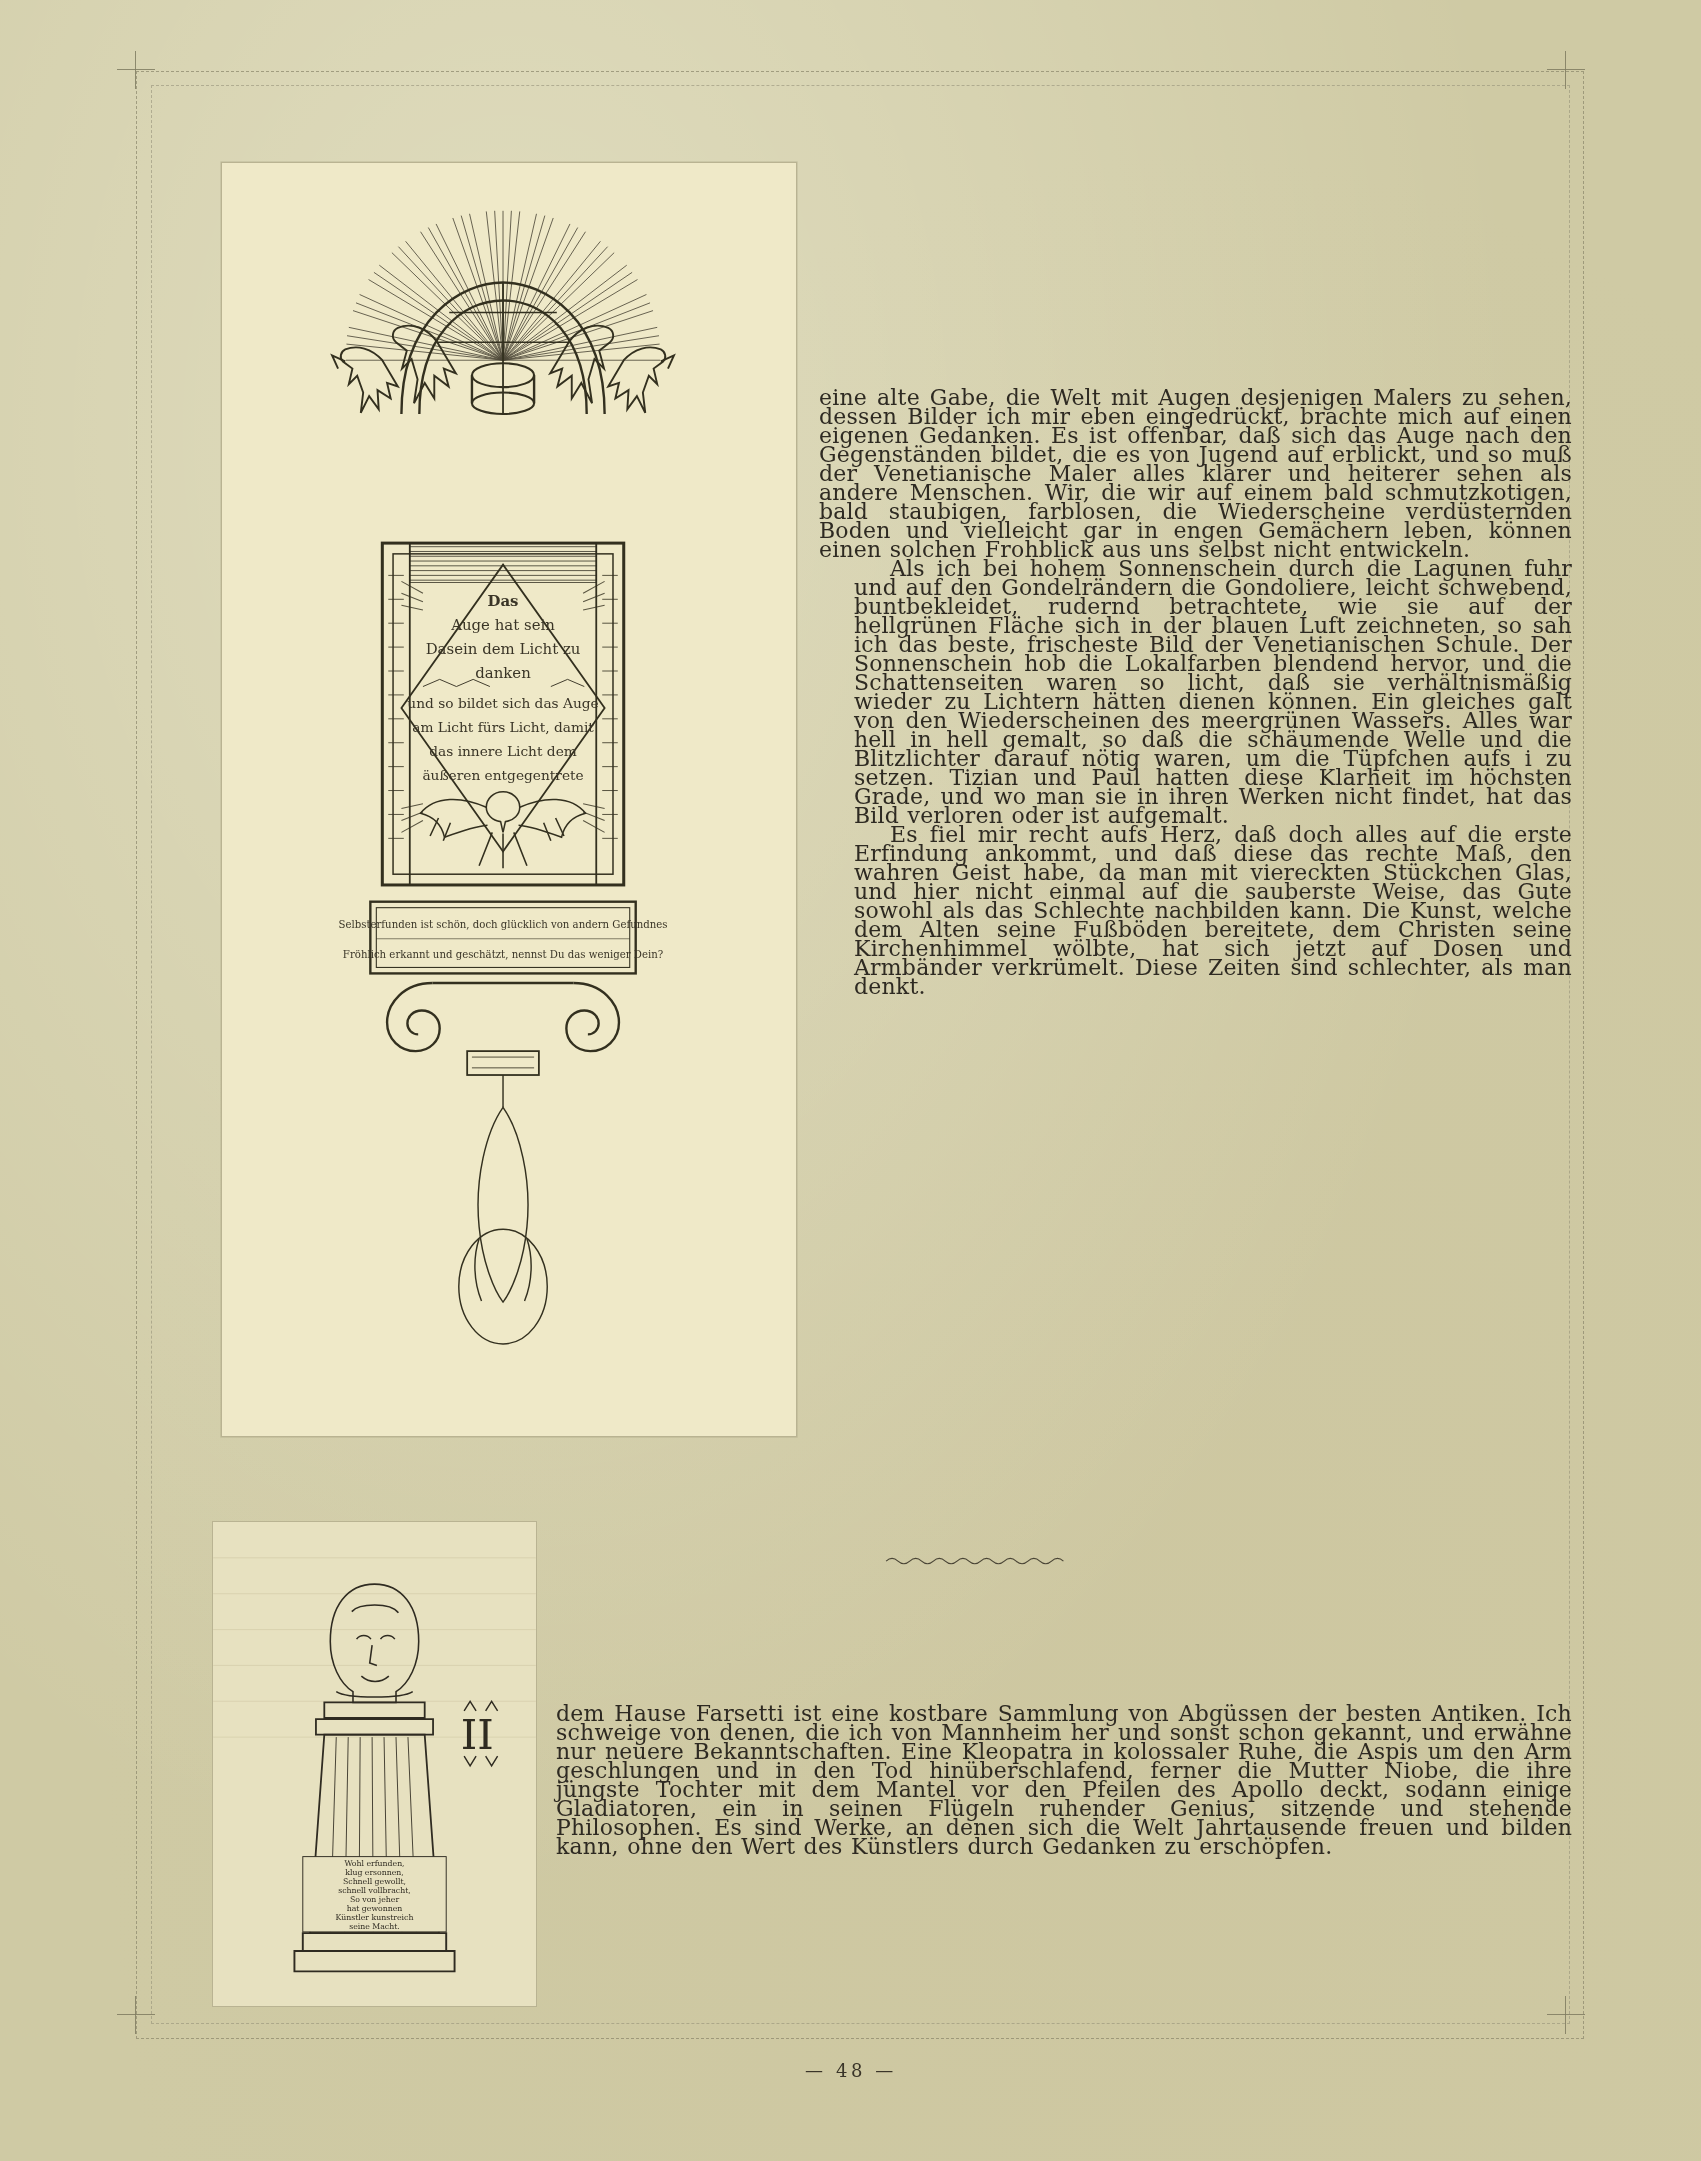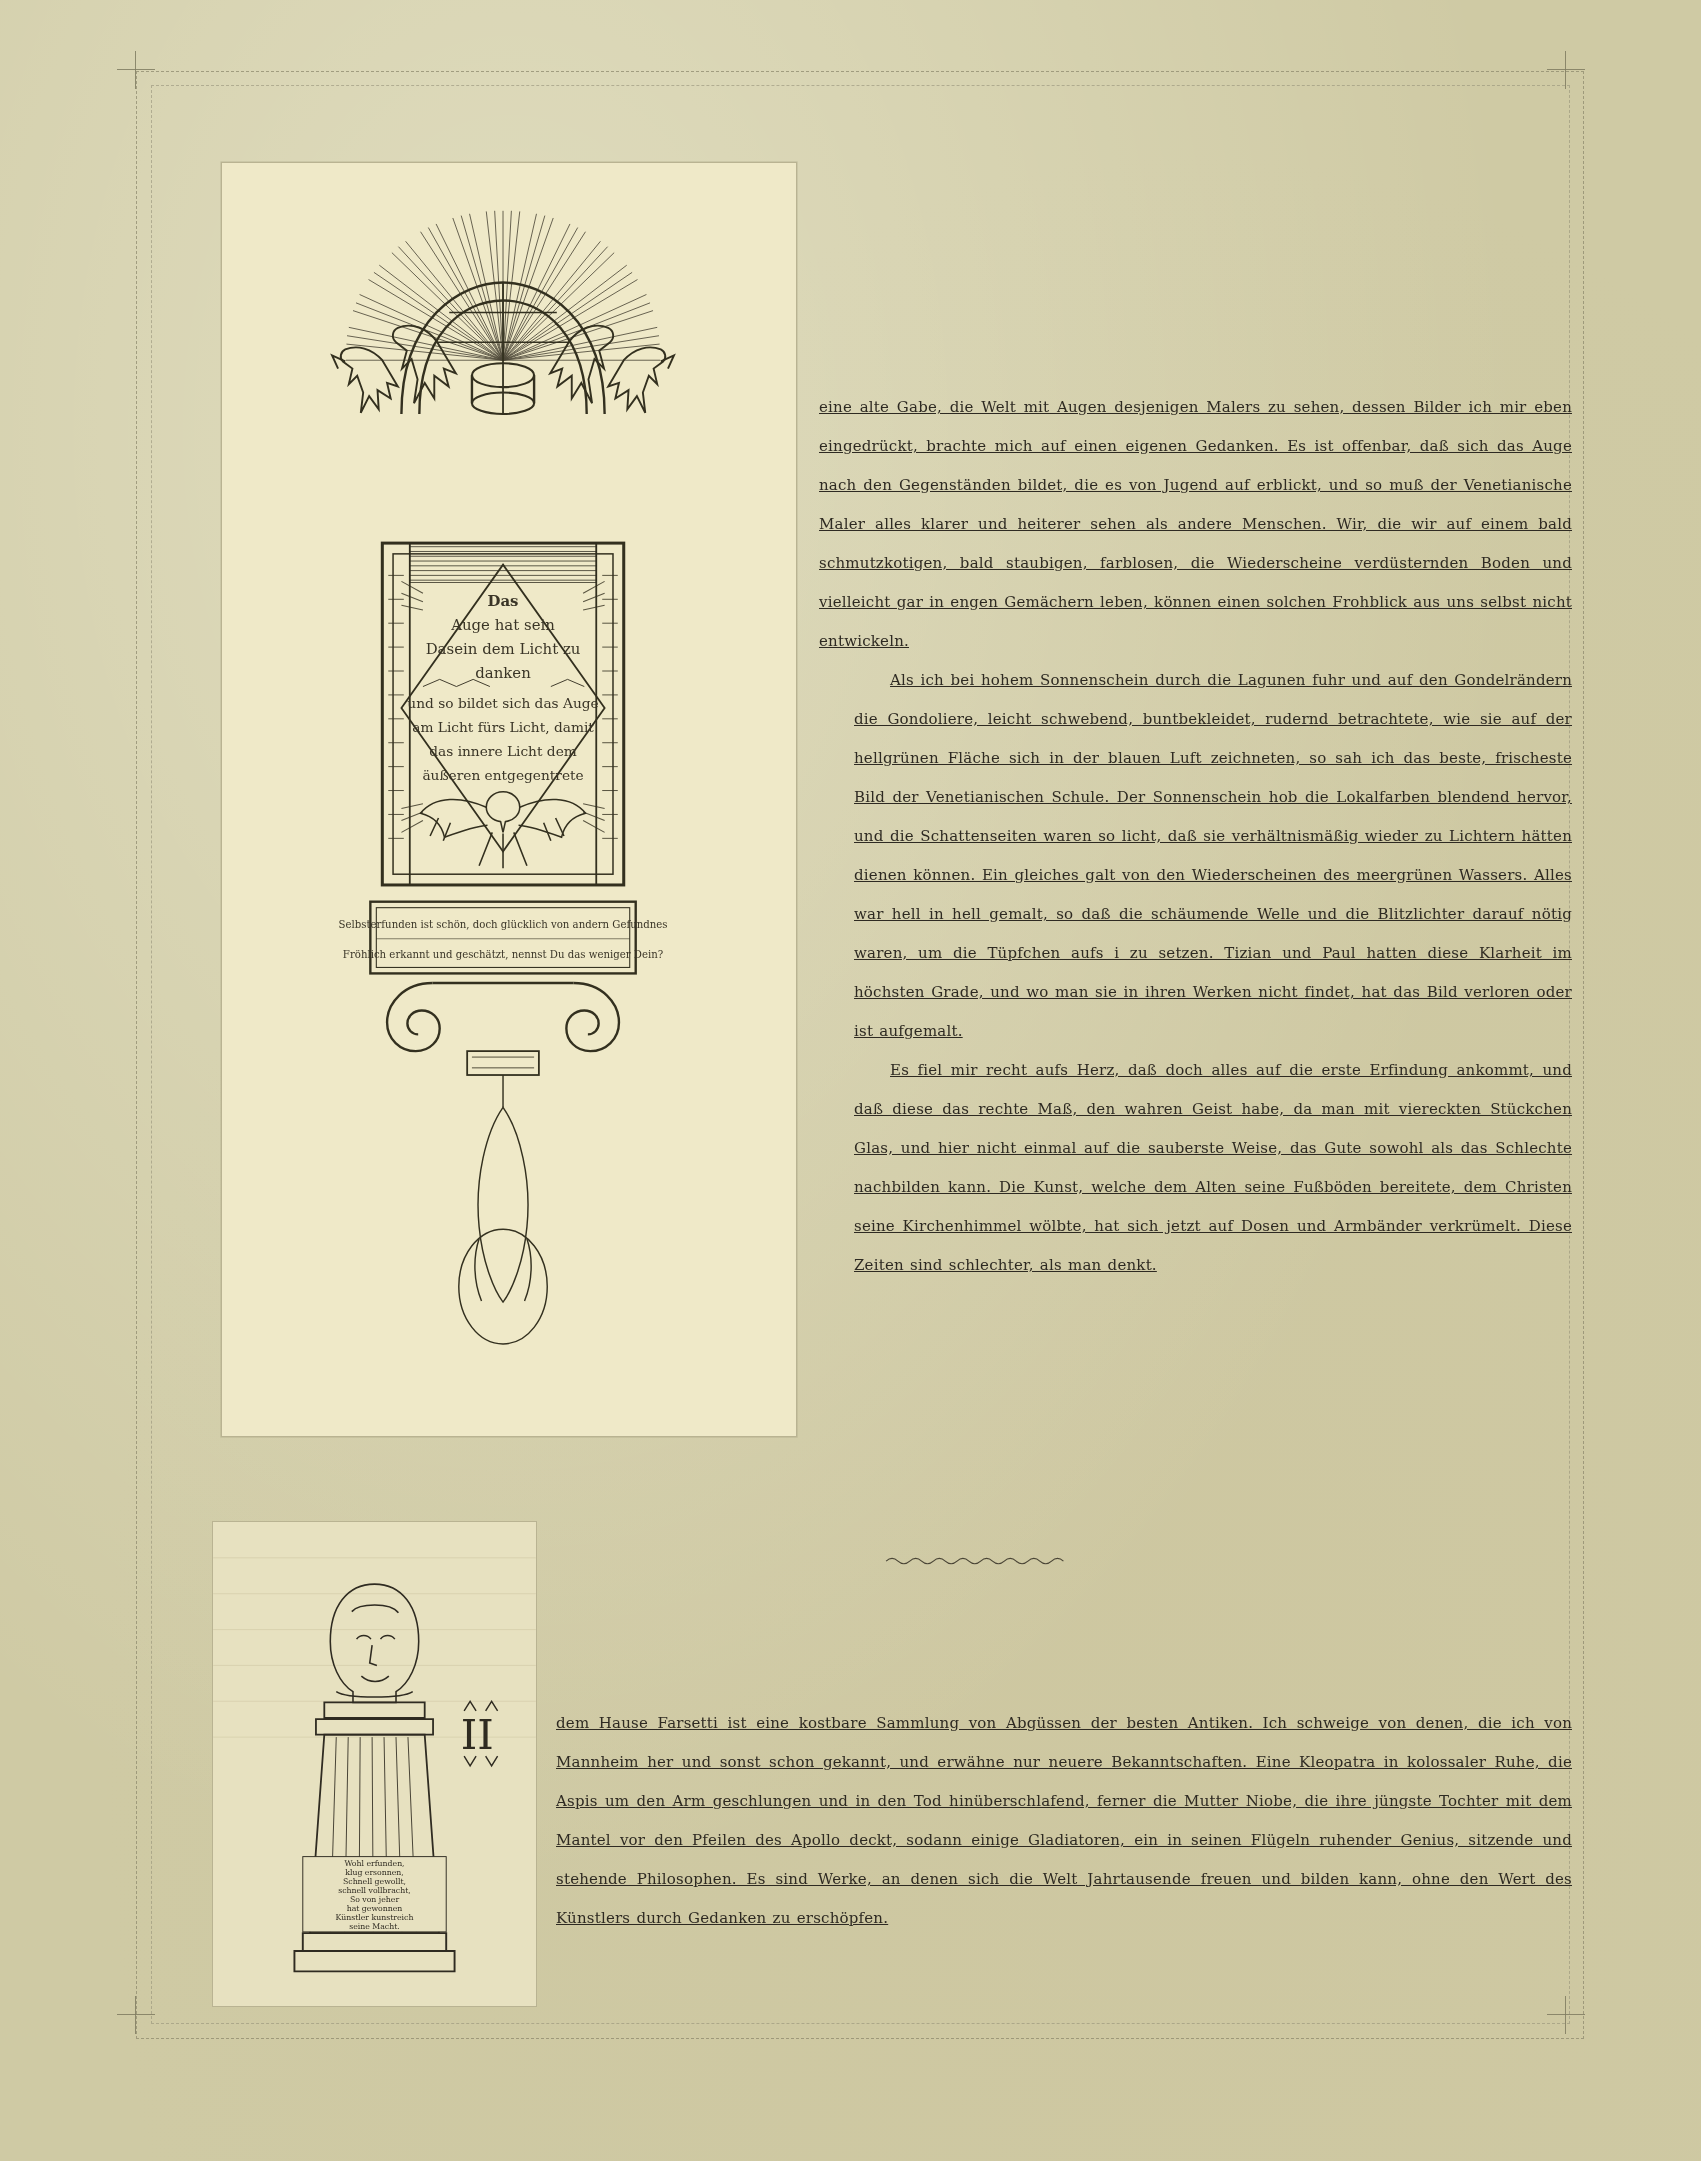--- a/index.html
+++ b/index.html
@@ -83,27 +83,26 @@
   }
   #text-col-bottom {
     position: absolute;
     left: 556px; top: 1704px;
     width: 1016px;
   }
 
   
   .body-text {
     font-family: "DejaVu Serif", serif;
-    font-size: 15px;
-    line-height: 39px;
+    font-size: 22px;
+    line-height: 19px;
     color: #2e2a22;
     text-align: justify;
     letter-spacing: 0.2px;
     word-spacing: 1.2px;
-    text-decoration: underline;
   }
   .body-text p { margin: 0 0 0 0; }
   .body-text p + p { text-indent: 36px; margin-left: 35px; }
 
   .divider-wave {
     position: absolute;
     left: 884px; top: 1554px;
     width: 191px; height: 13px;
     color: #4a4536;
   }
@@ -403,15 +402,16 @@
   <div class="divider-wave">
     <svg width="191" height="13" viewBox="0 0 320 22" xmlns="http://www.w3.org/2000/svg">
       <path d="M2 12 q10 -9 20 0 t20 0 t20 0 t20 0 t20 0 t20 0 t20 0 t20 0 t20 0 t20 0 t20 0 t20 0 t20 0 t20 0 t20 0" fill="none" stroke="#4a4536" stroke-width="2"></path>
     </svg>
   </div>
 
   <div id="text-col-bottom" class="body-text">
     <p>dem Hause Farsetti ist eine kostbare Sammlung von Abgüssen der besten Antiken. Ich schweige von denen, die ich von Mannheim her und sonst schon gekannt, und erwähne nur neuere Bekanntschaften. Eine Kleopatra in kolossaler Ruhe, die Aspis um den Arm geschlungen und in den Tod hinüberschlafend, ferner die Mutter Niobe, die ihre jüngste Tochter mit dem Mantel vor den Pfeilen des Apollo deckt, sodann einige Gladiatoren, ein in seinen Flügeln ruhender Genius, sitzende und stehende Philosophen. Es sind Werke, an denen sich die Welt Jahrtausende freuen und bilden kann, ohne den Wert des Künstlers durch Gedanken zu erschöpfen.</p>
   </div>
 
+  <div id="folio">—   48   —</div>
 
 </div>
 
 
 </body></html>

